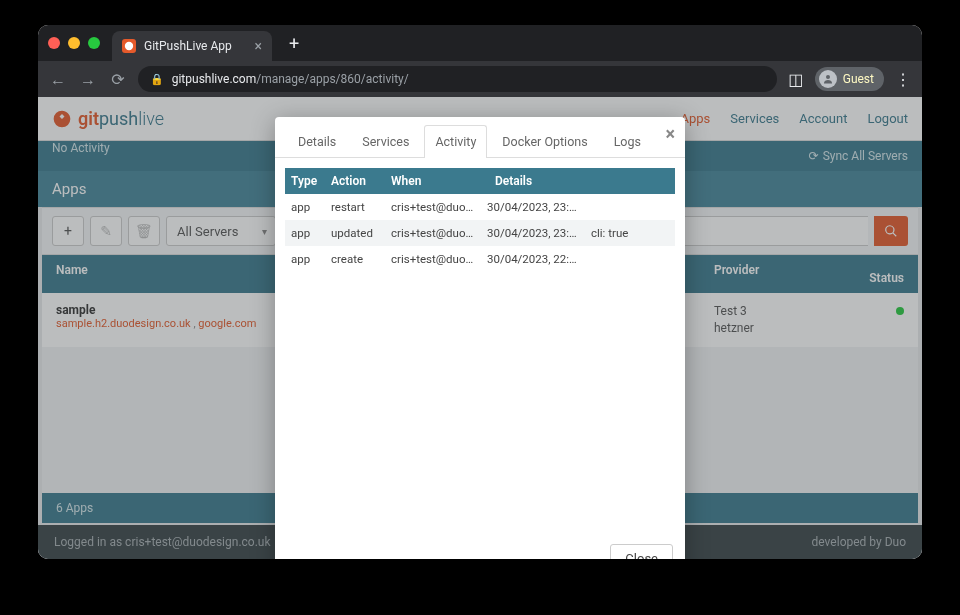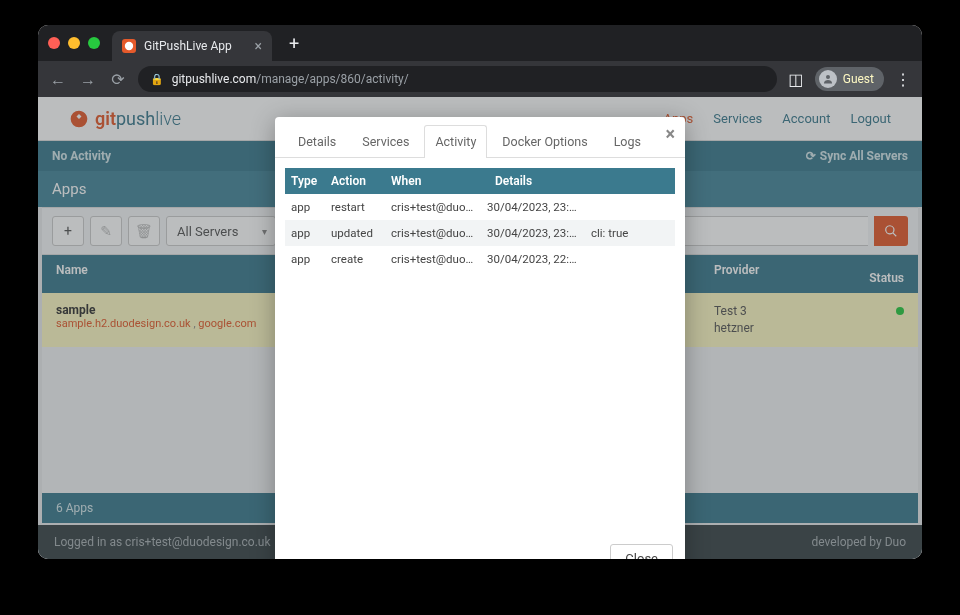--- a/index.html
+++ b/index.html
@@ -31,33 +31,33 @@
   .guest-chip { display:flex; align-items:center; gap:6px; color:#fef9c3; font-size:12px; background:#5f6368; border-radius:14px; padding:3px 10px 3px 4px; }
   .guest-avatar { width:18px; height:18px; border-radius:50%; background:#bdc1c6; display:flex; align-items:center; justify-content:center; }
   .guest-avatar svg { width:12px; height:12px; fill:#5f6368; }
   .menu-dots { color:#e8eaed; font-size:16px; cursor:pointer; width:18px; text-align:center; }
   .ext-icon { color:#e8eaed; cursor:pointer; width:18px; text-align:center; }
 
   
   .page { position:absolute; top:72px; left:0; right:0; bottom:0; background:#e9eaec; }
 
   
-  .app-header { height:44px; background:#fff; display:flex; align-items:center; padding:0 31px; border-bottom:1px solid #ddd; }
+  .app-header { height:44px; background:#fff; display:flex; align-items:center; padding:0 14px; border-bottom:1px solid #ddd; }
   .logo { display:flex; align-items:center; gap:6px; }
   .logo-mark { width:20px; height:20px; }
   .logo-text { font-size:18px; font-weight:400; }
   .logo-text .git { color:#e55a2b; font-weight:600; }
   .logo-text .push { color:#3b7a8e; }
   .logo-text .live { color:#3b7a8e; font-weight:300; }
   .nav-links { margin-left:auto; display:flex; gap:20px; font-size:13px; }
   .nav-links a { text-decoration:none; color:#3b7a8e; cursor:pointer; }
   .nav-links a.active { color:#e55a2b; }
 
   
-  .teal-bar { height:30px; background:#3b7a8e; color:#d4e6ea; display:flex; align-items:center; padding:0 14px; font-size:12px;font-weight:bold; }
+  .teal-bar { height:30px; background:#3b7a8e; color:#d4e6ea; display:flex; padding:0 14px; font-size:12px; }
   .teal-bar .right { margin-left:auto; display:flex; align-items:center; gap:4px; cursor:pointer; }
 
   
   .apps-title-bar { height:36px; background:#46869a; color:#fff; display:flex; align-items:center; padding:0 14px; font-size:15px; }
 
   
   .controls-row { background:#f5f6f7; padding:8px 10px; display:flex; gap:6px; align-items:center; border-bottom:1px solid #ddd; border-top:1px solid #ddd; margin:0 4px; }
   .icon-btn { width:32px; height:30px; border:1px solid #ccc; background:#fff; border-radius:3px; display:flex; align-items:center; justify-content:center; cursor:pointer; color:#555; font-size:14px; }
   .icon-btn.disabled { color:#bbb; cursor:default; }
   .server-select { height:30px; border:1px solid #ccc; background:#fff; border-radius:3px; padding:0 26px 0 10px; font-size:13px; color:#555; display:flex; align-items:center; min-width:110px; position:relative; }
@@ -67,21 +67,21 @@
   .search-btn svg { width:14px; height:14px; fill:#fff; }
   .search-input-stub { height:30px; border:1px solid #ccc; border-right:none; background:#fff; border-radius:3px 0 0 3px; width:220px; }
 
   
   .tbl-head { background:#3b7a8e; color:#fff; display:flex; padding:8px 14px; font-size:12px; font-weight:600; margin:0 4px; }
   .col-name { flex:1; }
   .col-provider { width:130px; }
   .col-status { width:60px; text-align:right;margin-top:8px; }
 
   
-  .tbl-row { background:#fef9c3; display:flex; padding:10px 14px; font-size:12px; margin:0 4px; }
+  .tbl-row { background:#ffffff; display:flex; padding:10px 14px; font-size:12px; margin:0 4px; }
   .app-name { font-weight:700; color:#333; }
   .app-domains { color:#e55a2b; font-size:11px; }
   .app-domains span.sep { color:#888; }
   .provider-cell { width:130px; color:#555; line-height:1.4; }
   .status-cell { width:60px; display:flex; justify-content:flex-end; align-items:flex-start; }
   .status-dot { width:8px; height:8px; border-radius:50%; background:#27c93f; margin-top:4px; }
 
   .tbl-body-fill { background:#f2f3f4; margin:0 4px; flex:1; }
 
   

